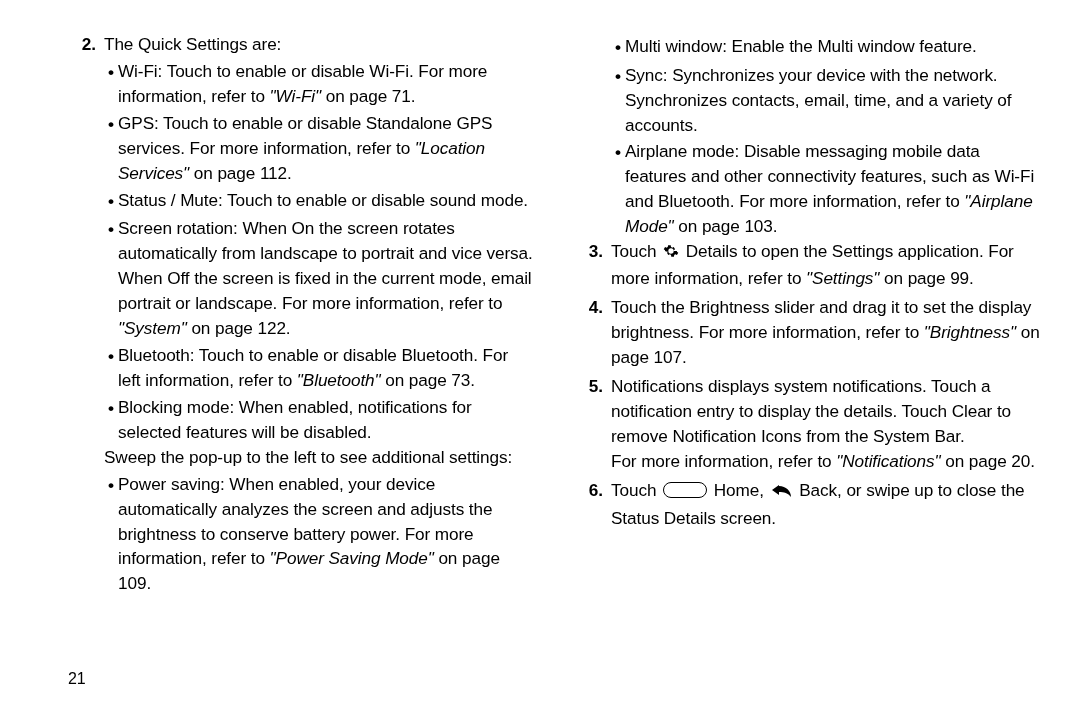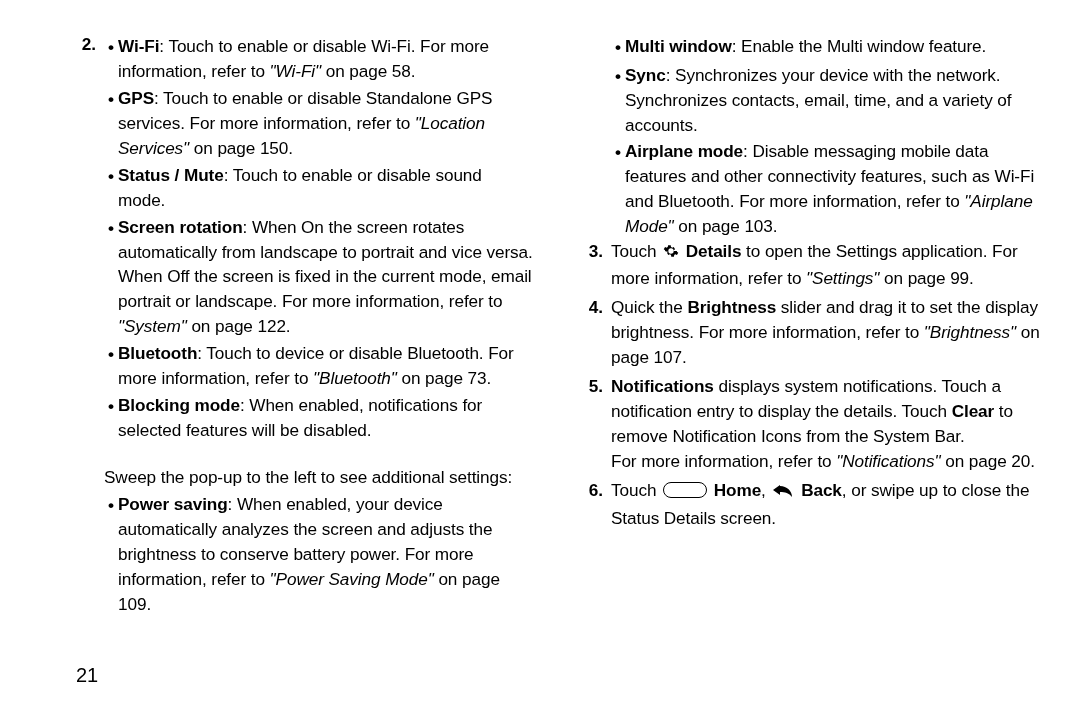--- a/index.html
+++ b/index.html
@@ -20,61 +20,62 @@
     height:100%;
     box-sizing:border-box;
   }
   .col{flex:1;min-width:0}
   .num-item{display:flex;margin-bottom:4px}
   .num{font-weight:bold;width:26px;flex-shrink:0;text-align:right;margin-right:8px}
   .body{flex:1}
   .bullet{display:flex;margin-top:2px}
   .dot{flex-shrink:0;width:14px;text-align:center;font-weight:bold;line-height:1.55}
   .btxt{flex:1}
-  b{font-weight:bold}
+  b{font-weight:normal}
   i{font-style:italic}
-  .swipe{margin:22px 0 2px 0}
-  .pgnum{position:absolute;left:76px;bottom:30px;font-size:20px}
+  .swipe{margin:0 0 2px 0}
+  .pgnum{position:absolute;left:68px;bottom:30px;font-size:16px}
   .iconbar{display:inline-block;width:42px;height:14px;border:1.6px solid #000;border-radius:9px;vertical-align:-2px;margin:0 2px}
   .gear{display:inline-block;vertical-align:-2px;margin:0 2px}
   .backicon{display:inline-block;vertical-align:-3px;margin:0 2px}
 </style>
 </head>
 <body>
 
 <div class="page">
 
   <div class="col">
     <div class="num-item">
       <div class="num">2.</div>
       <div class="body">
+        <span>The Quick Settings are:</span>
 
         <div class="bullet">
             <div class="dot">•</div>
-            <div class="btxt"><b>Wi-Fi</b><span>: Touch to enable or disable Wi-Fi. For more information, refer to </span><i>"Wi-Fi"</i><span> on page 58.</span></div>
+            <div class="btxt"><b>Wi-Fi</b><span>: Touch to enable or disable Wi-Fi. For more information, refer to </span><i>"Wi-Fi"</i><span> on page 71.</span></div>
           </div>
 
         <div class="bullet">
             <div class="dot">•</div>
-            <div class="btxt"><b>GPS</b><span>: Touch to enable or disable Standalone GPS services. For more information, refer to </span><i>"Location Services"</i><span> on page 150.</span></div>
+            <div class="btxt"><b>GPS</b><span>: Touch to enable or disable Standalone GPS services. For more information, refer to </span><i>"Location Services"</i><span> on page 112.</span></div>
           </div>
 
         <div class="bullet">
             <div class="dot">•</div>
             <div class="btxt"><b>Status / Mute</b><span>: Touch to enable or disable sound mode.</span></div>
           </div>
 
         <div class="bullet">
             <div class="dot">•</div>
             <div class="btxt"><b>Screen rotation</b><span>: When On the screen rotates automatically from landscape to portrait and vice versa. When Off the screen is fixed in the current mode, email portrait or landscape. For more information, refer to </span><i>"System"</i><span> on page 122.</span></div>
           </div>
 
         <div class="bullet">
             <div class="dot">•</div>
-            <div class="btxt"><b>Bluetooth</b><span>: Touch to device or disable Bluetooth. For more information, refer to </span><i>"Bluetooth"</i><span> on page 73.</span></div>
+            <div class="btxt"><b>Bluetooth</b><span>: Touch to enable or disable Bluetooth. For left information, refer to </span><i>"Bluetooth"</i><span> on page 73.</span></div>
           </div>
 
         <div class="bullet">
             <div class="dot">•</div>
             <div class="btxt"><b>Blocking mode</b><span>: When enabled, notifications for selected features will be disabled.</span></div>
           </div>
 
         <div class="swipe">Sweep the pop-up to the left to see additional settings:</div>
 
         <div class="bullet">
@@ -106,21 +107,21 @@
 
     <div class="num-item">
       <div class="num">3.</div>
       <div class="body"><span>Touch </span><span class="gear"><svg width="16" height="16" viewBox="0 0 24 24">
               <path fill="#000" d="M12 8a4 4 0 1 0 0 8 4 4 0 0 0 0-8zm9 4a7 7 0 0 1-.1 1l2 1.6-2 3.4-2.4-1a7 7 0 0 1-1.7 1l-.4 2.6h-4l-.4-2.6a7 7 0 0 1-1.7-1l-2.4 1-2-3.4 2-1.6A7 7 0 0 1 3 12a7 7 0 0 1 .1-1l-2-1.6 2-3.4 2.4 1a7 7 0 0 1 1.7-1L7.6 3.4h4l.4 2.6a7 7 0 0 1 1.7 1l2.4-1 2 3.4-2 1.6c.1.3.1.7.1 1z"></path>
             </svg></span> <b>Details</b><span> to open the Settings application. For more information, refer to </span><i>"Settings"</i><span> on page 99.</span></div>
     </div>
 
     <div class="num-item">
       <div class="num">4.</div>
-      <div class="body"><span>Quick the </span><b>Brightness</b><span> slider and drag it to set the display brightness. For more information, refer to </span><i>"Brightness"</i><span> on page 107.</span></div>
+      <div class="body"><span>Touch the </span><b>Brightness</b><span> slider and drag it to set the display brightness. For more information, refer to </span><i>"Brightness"</i><span> on page 107.</span></div>
     </div>
 
     <div class="num-item">
       <div class="num">5.</div>
       <div class="body"><b>Notifications</b><span> displays system notifications. Touch a notification entry to display the details. Touch </span><b>Clear</b><span> to remove Notification Icons from the System Bar.</span><br><span>For more information, refer to </span><i>"Notifications"</i><span> on page 20.</span></div>
     </div>
 
     <div class="num-item">
       <div class="num">6.</div>
       <div class="body"><span>Touch </span><span class="iconbar"></span> <b>Home</b><span>, </span><span class="backicon"><svg width="22" height="16" viewBox="0 0 22 16">

